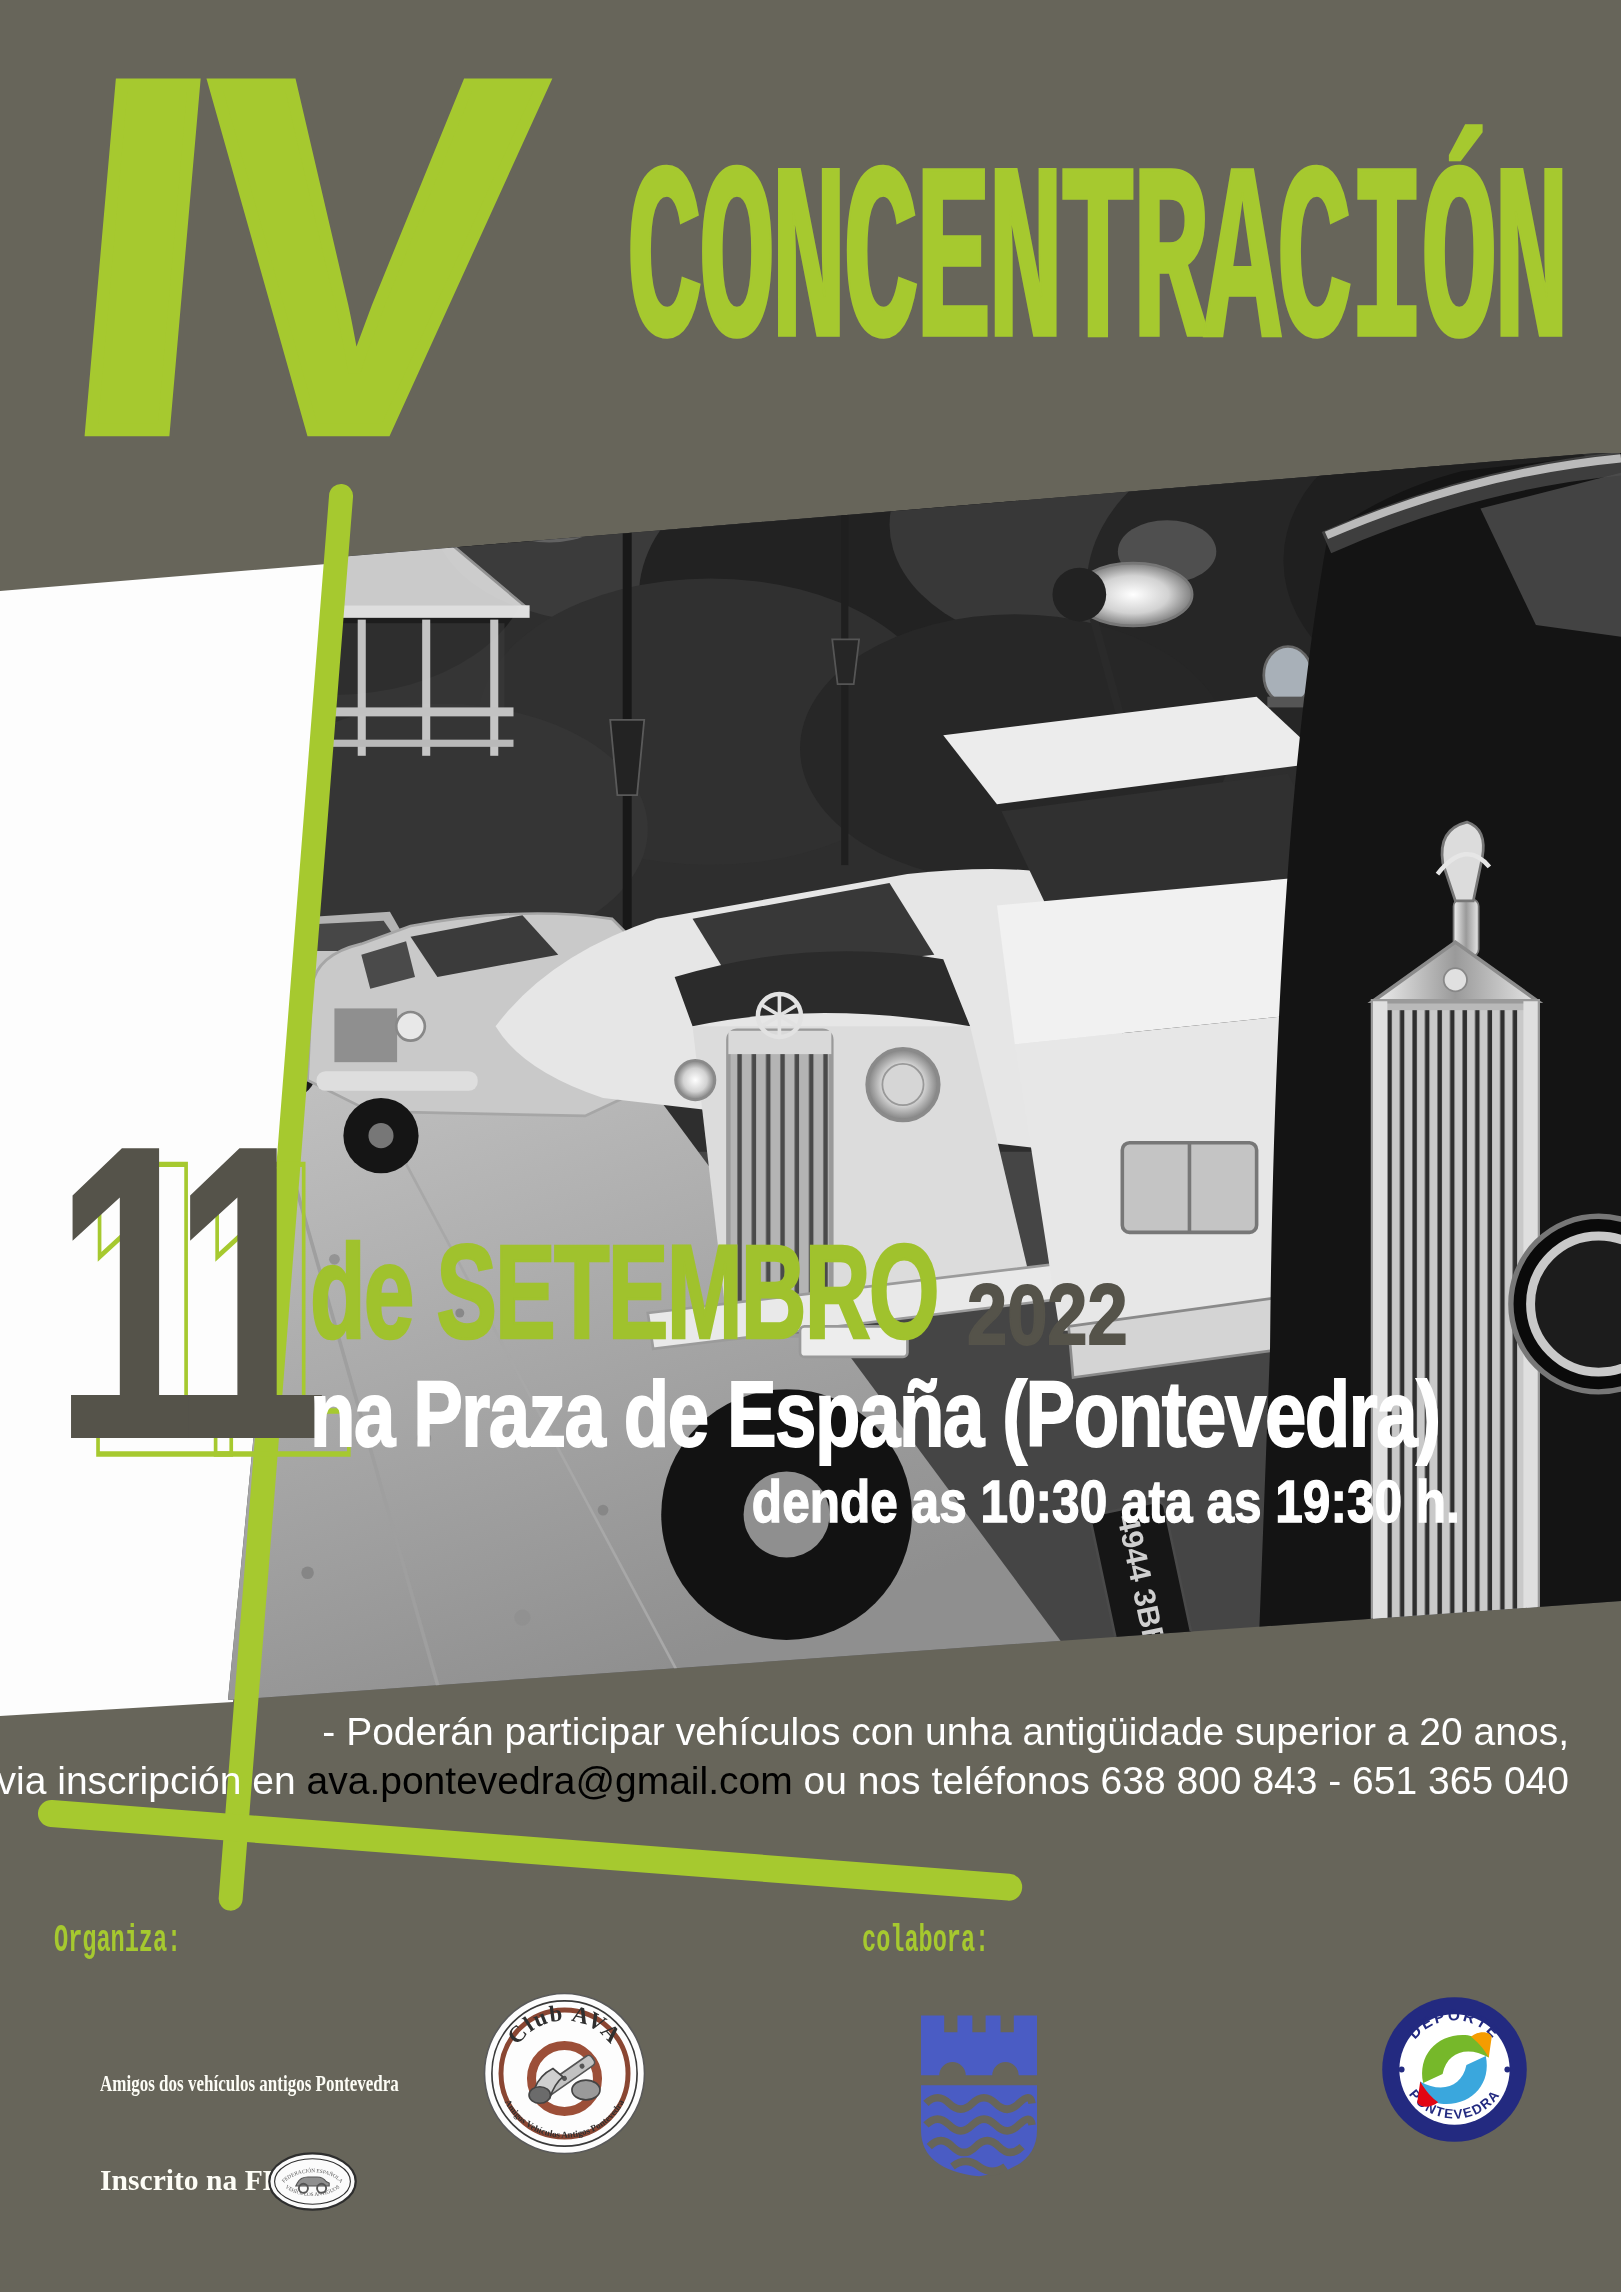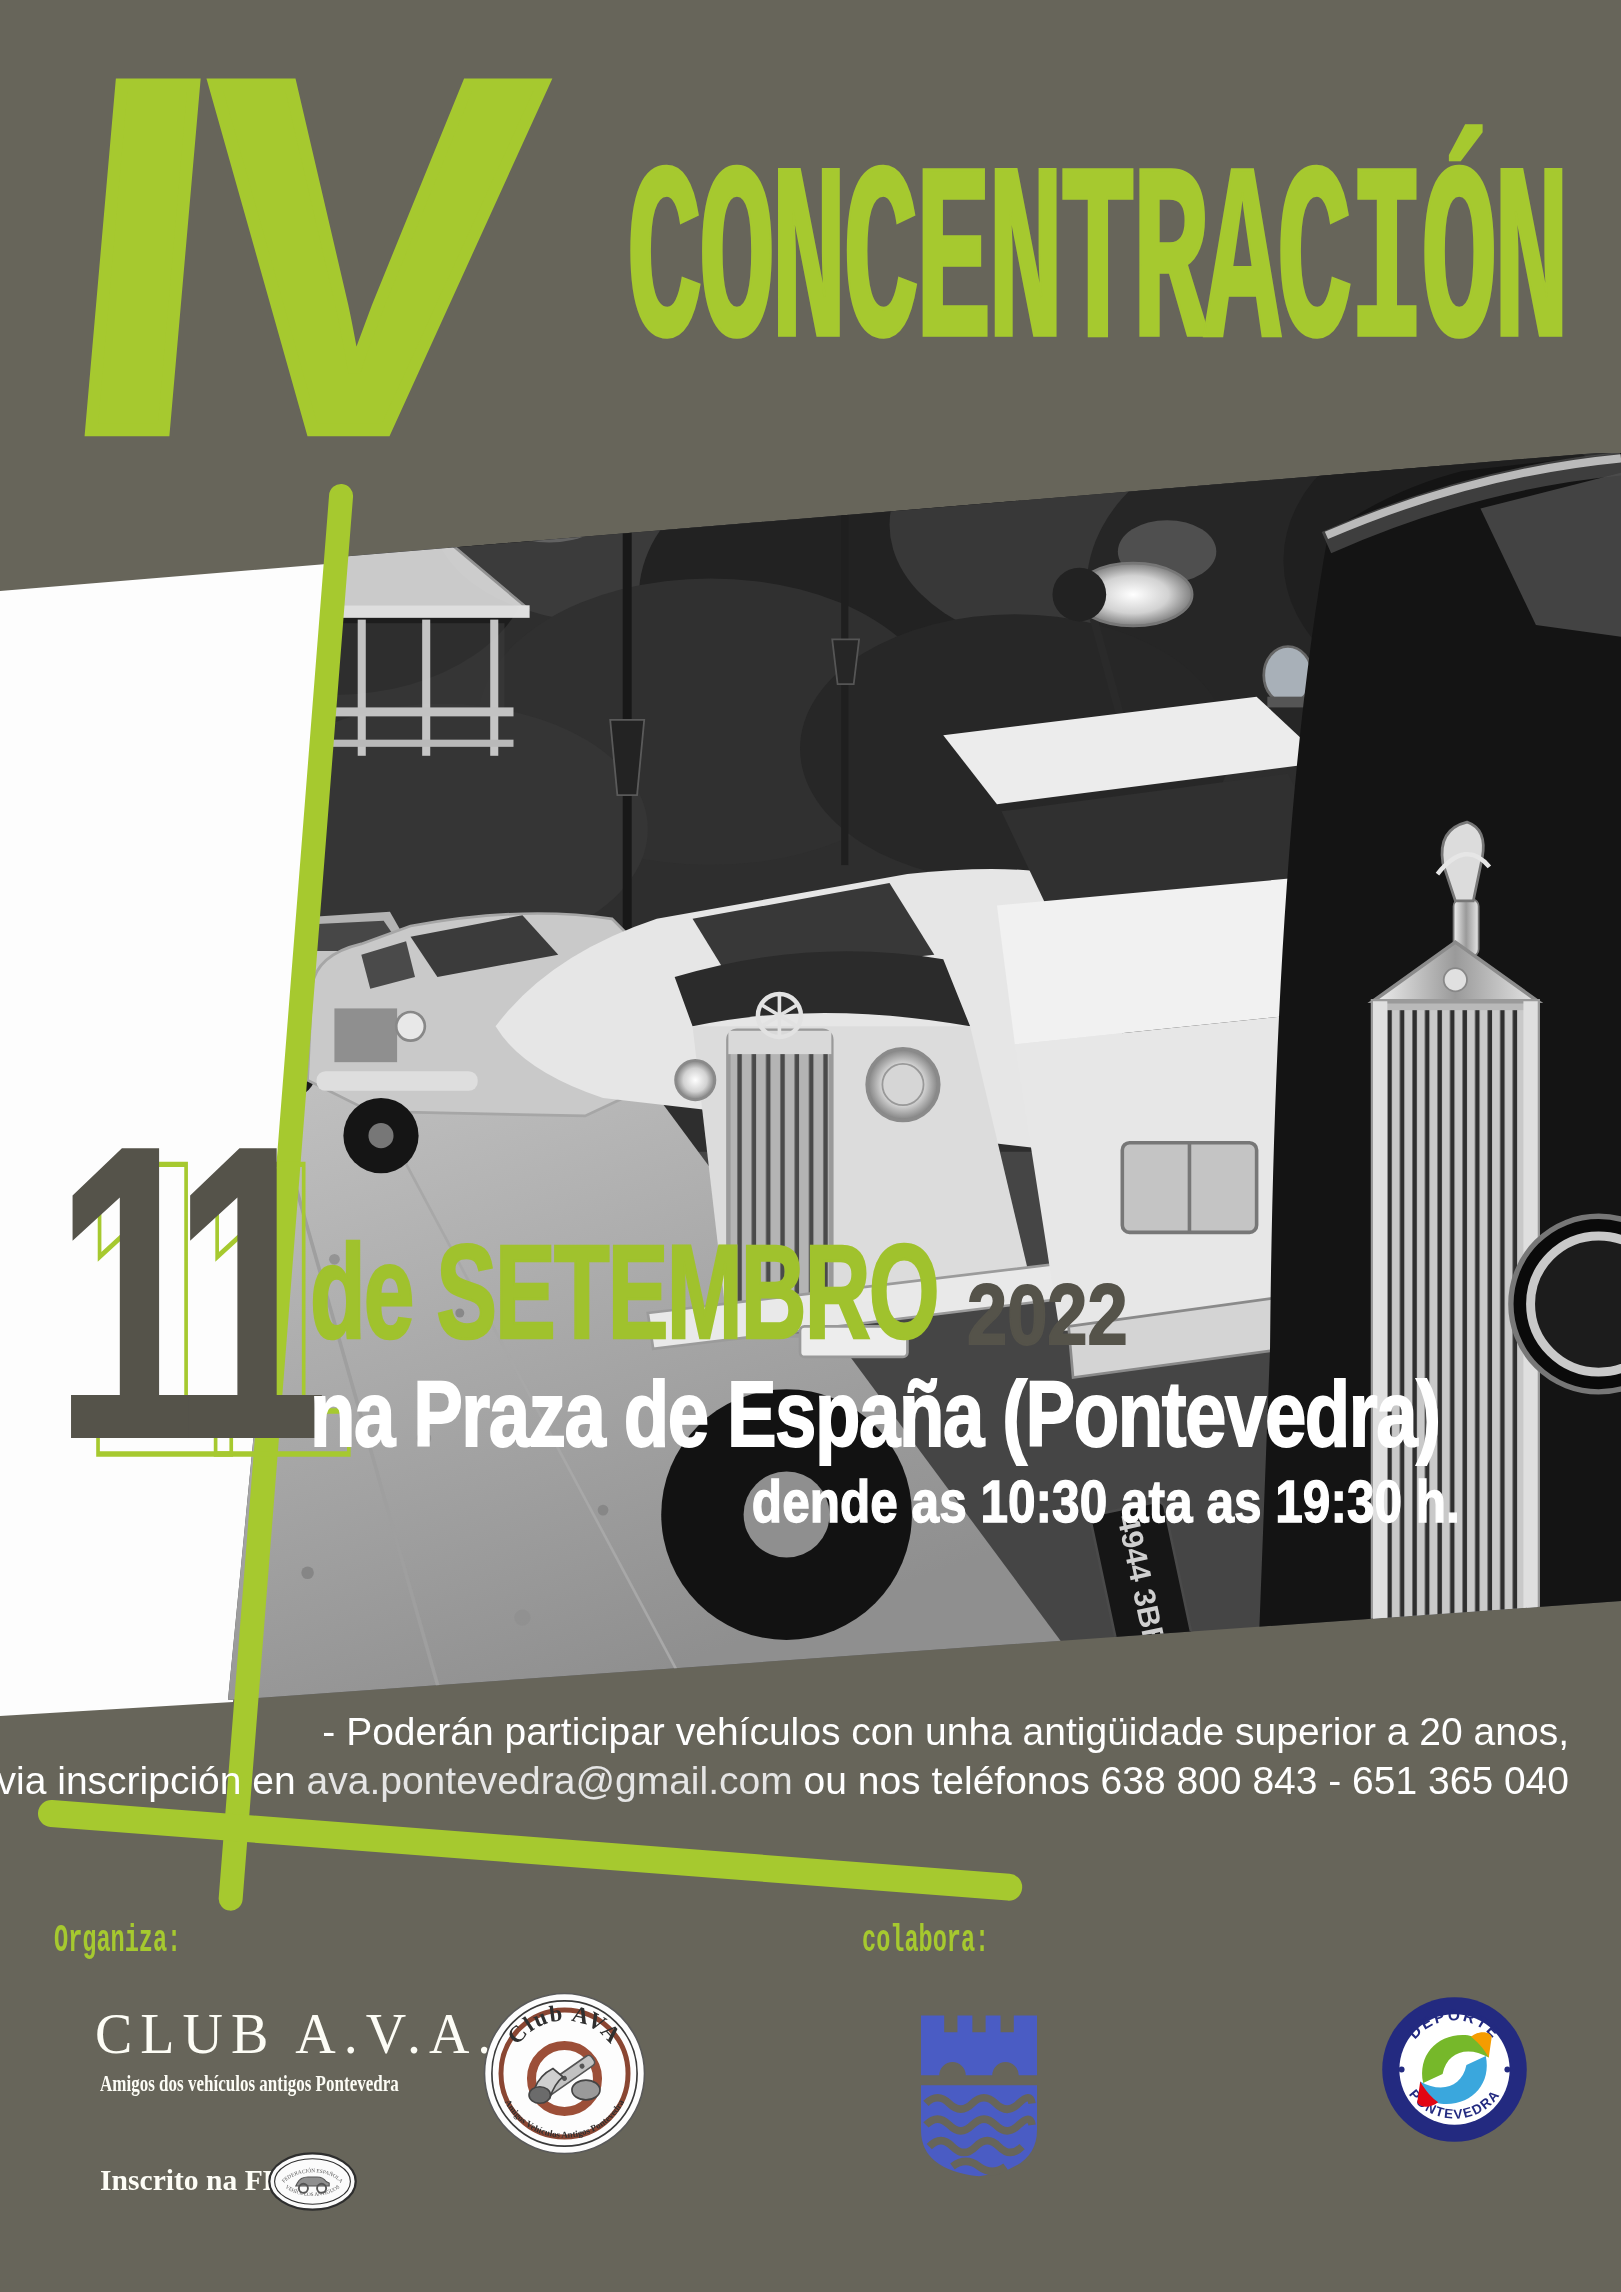--- a/index.html
+++ b/index.html
@@ -55,21 +55,21 @@
       transform:scaleX(.80);transform-origin:left top;white-space:nowrap;}
   .horario{position:absolute;right:161px;top:1473px;font-size:59px;line-height:1;
       font-weight:700;color:#ffffff;-webkit-text-stroke:1.3px #fff;
       transform:scaleX(.84);transform-origin:right top;white-space:nowrap;}
 
   
   .cond{position:absolute;right:52px;white-space:nowrap;font-size:39px;line-height:1;
       color:#fff;font-weight:400;}
   .cond1{top:1712px;}
   .cond2{top:1761px;}
-  .cond .email{color:#e5e5e5;}
+  .cond .email{color:#000000;}
 
   
   .sec-label{position:absolute;top:1922px;font-size:38px;line-height:1;color:#a6c92f;
       font-family:"Liberation Mono","DejaVu Sans Mono",monospace;font-weight:700;
       transform:scaleX(.62);transform-origin:left top;white-space:nowrap;}
   .org{left:54px;} .col{left:862px;}
 
   .club-name{position:absolute;left:95px;top:2006px;font-size:56px;line-height:1;
       color:#fdfdf6;font-family:"Liberation Serif",serif;letter-spacing:8px;white-space:nowrap;}
   .club-tag{position:absolute;left:100px;top:2072px;font-size:23px;line-height:1;
@@ -262,21 +262,20 @@
   <div class="year">2022</div>
   <div class="praza">na Praza de España (Pontevedra)</div>
   <div class="horario">dende as 10:30 ata as 19:30 h.</div>
 
   <div class="cond cond1">- Poderán participar vehículos con unha antigüidade superior a 20 anos,</div>
   <div class="cond cond2"><span>previa inscripción en </span><span class="email">ava.pontevedra@gmail.com</span><span> ou nos teléfonos 638 800 843 - 651 365 040</span></div>
 
   <div class="sec-label org">Organiza:</div>
   <div class="sec-label col">colabora:</div>
 
-  <div class="club-name">CLUB A.V.A.</div>
   <div class="club-tag">Amigos dos vehículos antigos Pontevedra</div>
   <div class="feva-label">Inscrito na FEVA</div>
 
   <svg class="logo" style="left:482px;top:1991px;" width="165" height="165" viewBox="0 0 200 200">
     <defs>
       <path id="avaTop" d="M 32,104 A 68,68 0 0 1 168,104" fill="none"></path>
       <path id="avaBot" d="M 18,96 A 82,82 0 0 0 182,96" fill="none"></path>
     </defs>
     <circle cx="100" cy="100" r="97" fill="#fdfdfd" stroke="#5a5a5a" stroke-width="2"></circle>
     <circle cx="100" cy="100" r="88" fill="none" stroke="#3a3a3a" stroke-width="2"></circle>

